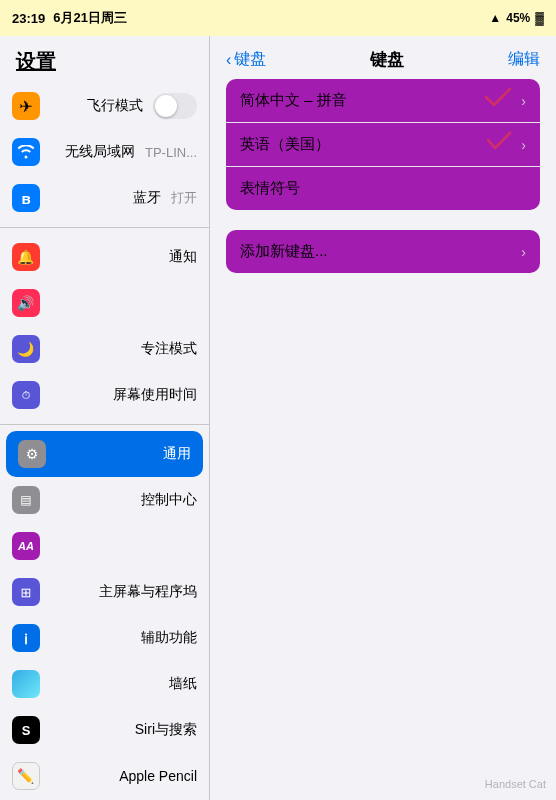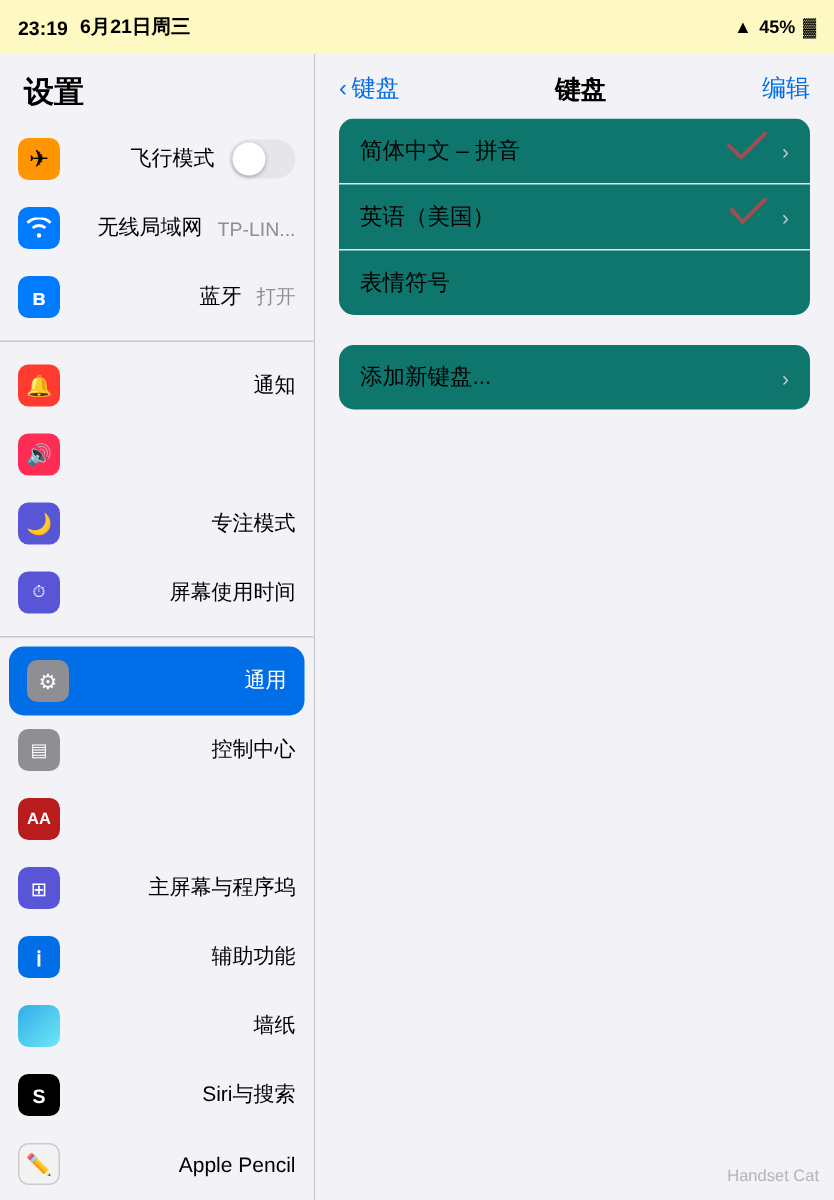--- a/index.html
+++ b/index.html
@@ -42,20 +42,21 @@
       border-right: 1px solid #c6c6c8;
       overflow-y: auto;
       flex-shrink: 0;
     }
 
     .sidebar-header {
       padding: 12px 16px 8px;
       font-size: 20px;
       font-weight: 700;
       color: #000;
+      text-decoration: underline;
     }
 
     .sidebar-section {
       background: transparent;
       margin-bottom: 0;
     }
 
     .sidebar-item {
       display: flex;
       align-items: center;
@@ -163,21 +164,21 @@
       cursor: pointer;
     }
 
     .content-body {
       padding: 0 16px;
       overflow-y: auto;
       flex: 1;
     }
 
     .list-group {
-      background: #0f766e;
+      background: #a21caf;
       border-radius: 10px;
       margin-bottom: 20px;
       overflow: hidden;
     }
 
     .list-row {
       display: flex;
       align-items: center;
       padding: 12px 14px;
       border-bottom: 1px solid #e5e5ea;
@@ -213,21 +214,21 @@
     
     .icon-airplane { background: #ff9500; }
     .icon-wifi { background: #007aff; }
     .icon-bluetooth { background: #007aff; }
     .icon-notification { background: #ff3b30; }
     .icon-sound { background: #ff2d55; }
     .icon-focus { background: #5856d6; }
     .icon-screentime { background: #5856d6; }
     .icon-general { background: #8e8e93; }
     .icon-control { background: #8e8e93; }
-    .icon-display { background: #b91c1c; }
+    .icon-display { background: #a21caf; font-style: italic; }
     .icon-homescreen { background: #5856d6; }
     .icon-accessibility { background: #006ee6; }
     .icon-wallpaper { background: #32ade6; }
     .icon-pencil { background: #f2f2f2; border: 1px solid #ccc; }
   </style>
 </head>
 <body>
 
 <div class="status-bar">
   <div class="status-left">

